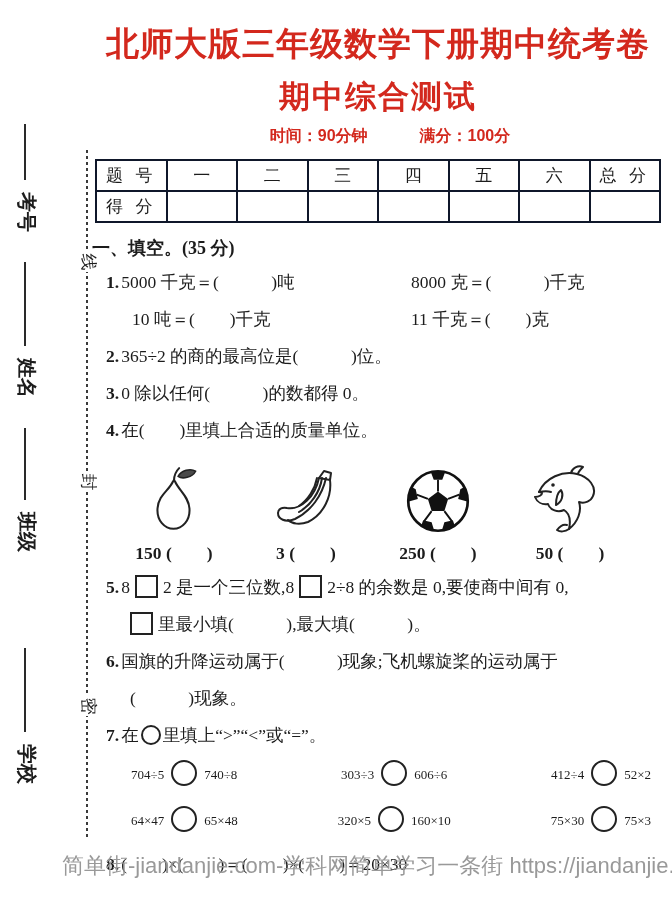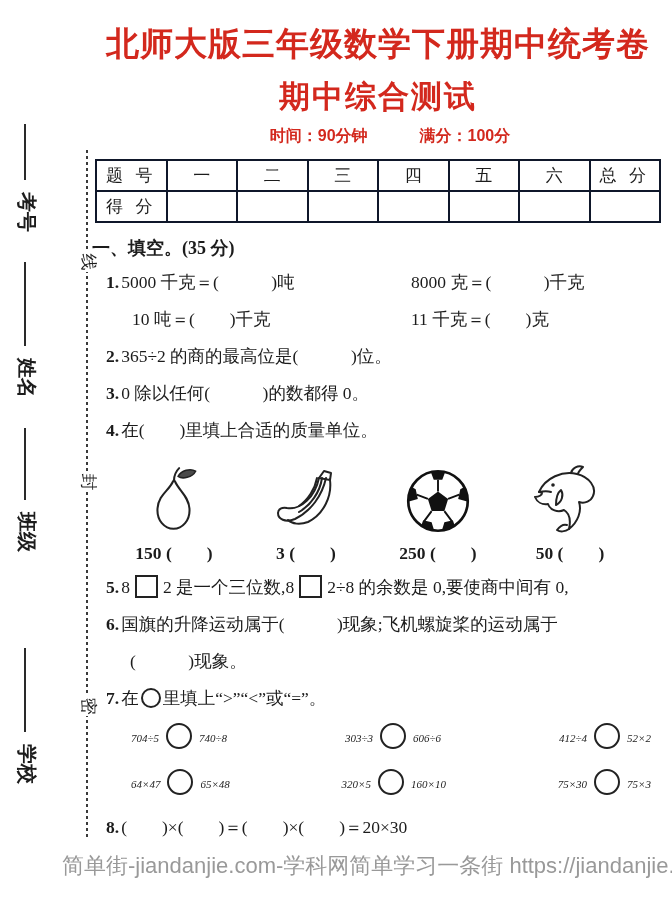--- a/index.html
+++ b/index.html
@@ -60,21 +60,21 @@
   .sm-circle  { display:inline-block; width:20px; height:20px; border:2px solid #222;
                 border-radius:50%; vertical-align:-4px; margin:0 2px; background:#fff; }
   
   .units { display:flex; justify-content:space-between; padding:6px 26px 0 14px; margin-bottom:10px; }
   .unit { width:130px; text-align:center; }
   .unit .pic { height:74px; display:flex; align-items:flex-end; justify-content:center; }
   .unit .cap { margin-top:6px; font-size:17.5px; white-space:nowrap;font-weight:bold; }
   svg .ln { fill:none; stroke:#222; stroke-width:2; stroke-linecap:round; stroke-linejoin:round; }
   
   .cmp-row { display:flex; justify-content:space-between; padding:0 10px 0 36px;
-             font-size:11px; line-height:30px; margin-bottom:16px; white-space:nowrap;font-style:italic; }
+             font-size:13px; line-height:30px; margin-bottom:16px; white-space:nowrap; }
   
   .footer { position:absolute; left:62px; top:851px; font-size:22px; color:#999;
             font-family:"Liberation Sans", sans-serif; white-space:nowrap; }
 </style>
 </head>
 <body>
 
 <div class="page">
 
   <div class="seal-dash"></div>
@@ -207,20 +207,23 @@
             <path class="ln" d="M8,28 C13,27 17,27 20,28"></path>
           </svg>
         </div>
         <div class="cap">50 (　　)</div>
       </div>
     </div>
 
     <div class="q-line">
       <span class="q-no">5.</span><span>8</span><span class="blank-box"></span><span>2 是一个三位数,8</span><span class="blank-box"></span><span>2÷8 的余数是 0,要使商中间有 0,</span>
     </div>
+    <div class="q-line cont">
+      <span class="blank-box" style="margin-left:0"></span><span>里最小填(　　　),最大填(　　　)。</span>
+    </div>
 
     <div class="q-line">
       <span class="q-no">6.</span><span>国旗的升降运动属于(　　　)现象;飞机螺旋桨的运动属于</span>
     </div>
     <div class="q-line cont">
       <span>(　　　)现象。</span>
     </div>
 
     <div class="q-line">
       <span class="q-no">7.</span><span>在</span><span class="sm-circle"></span><span>里填上“&gt;”“&lt;”或“=”。</span>

